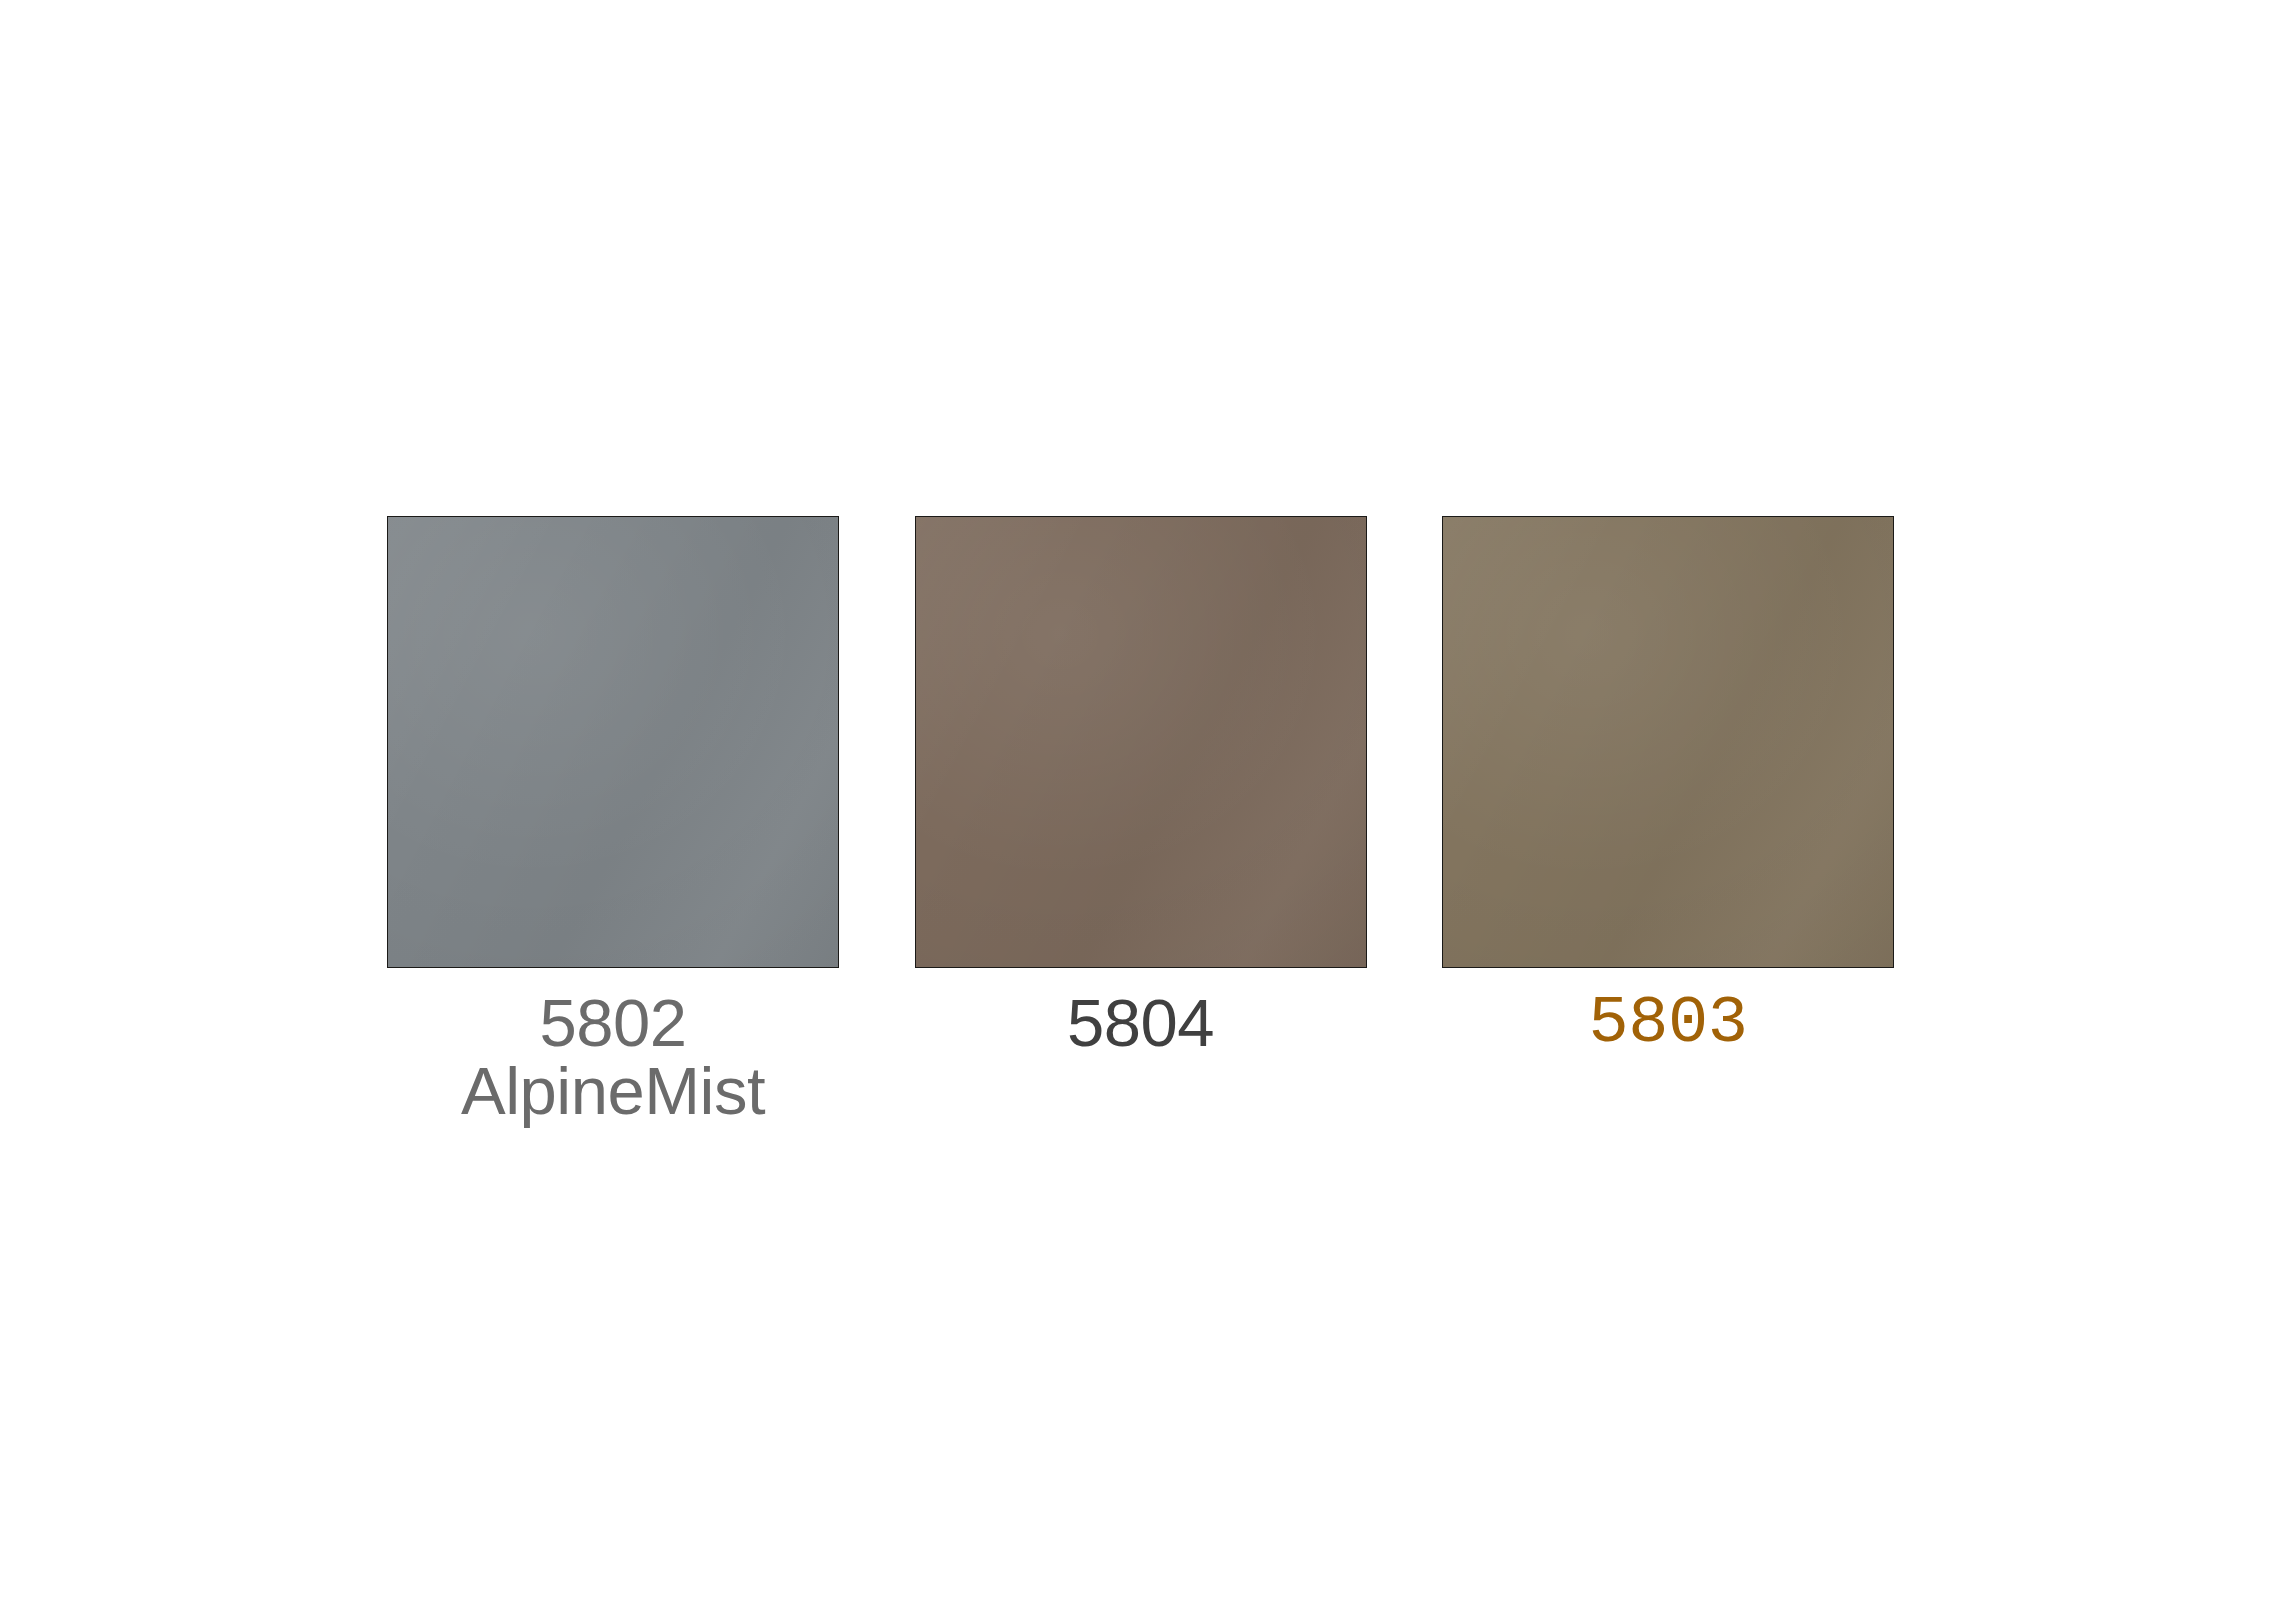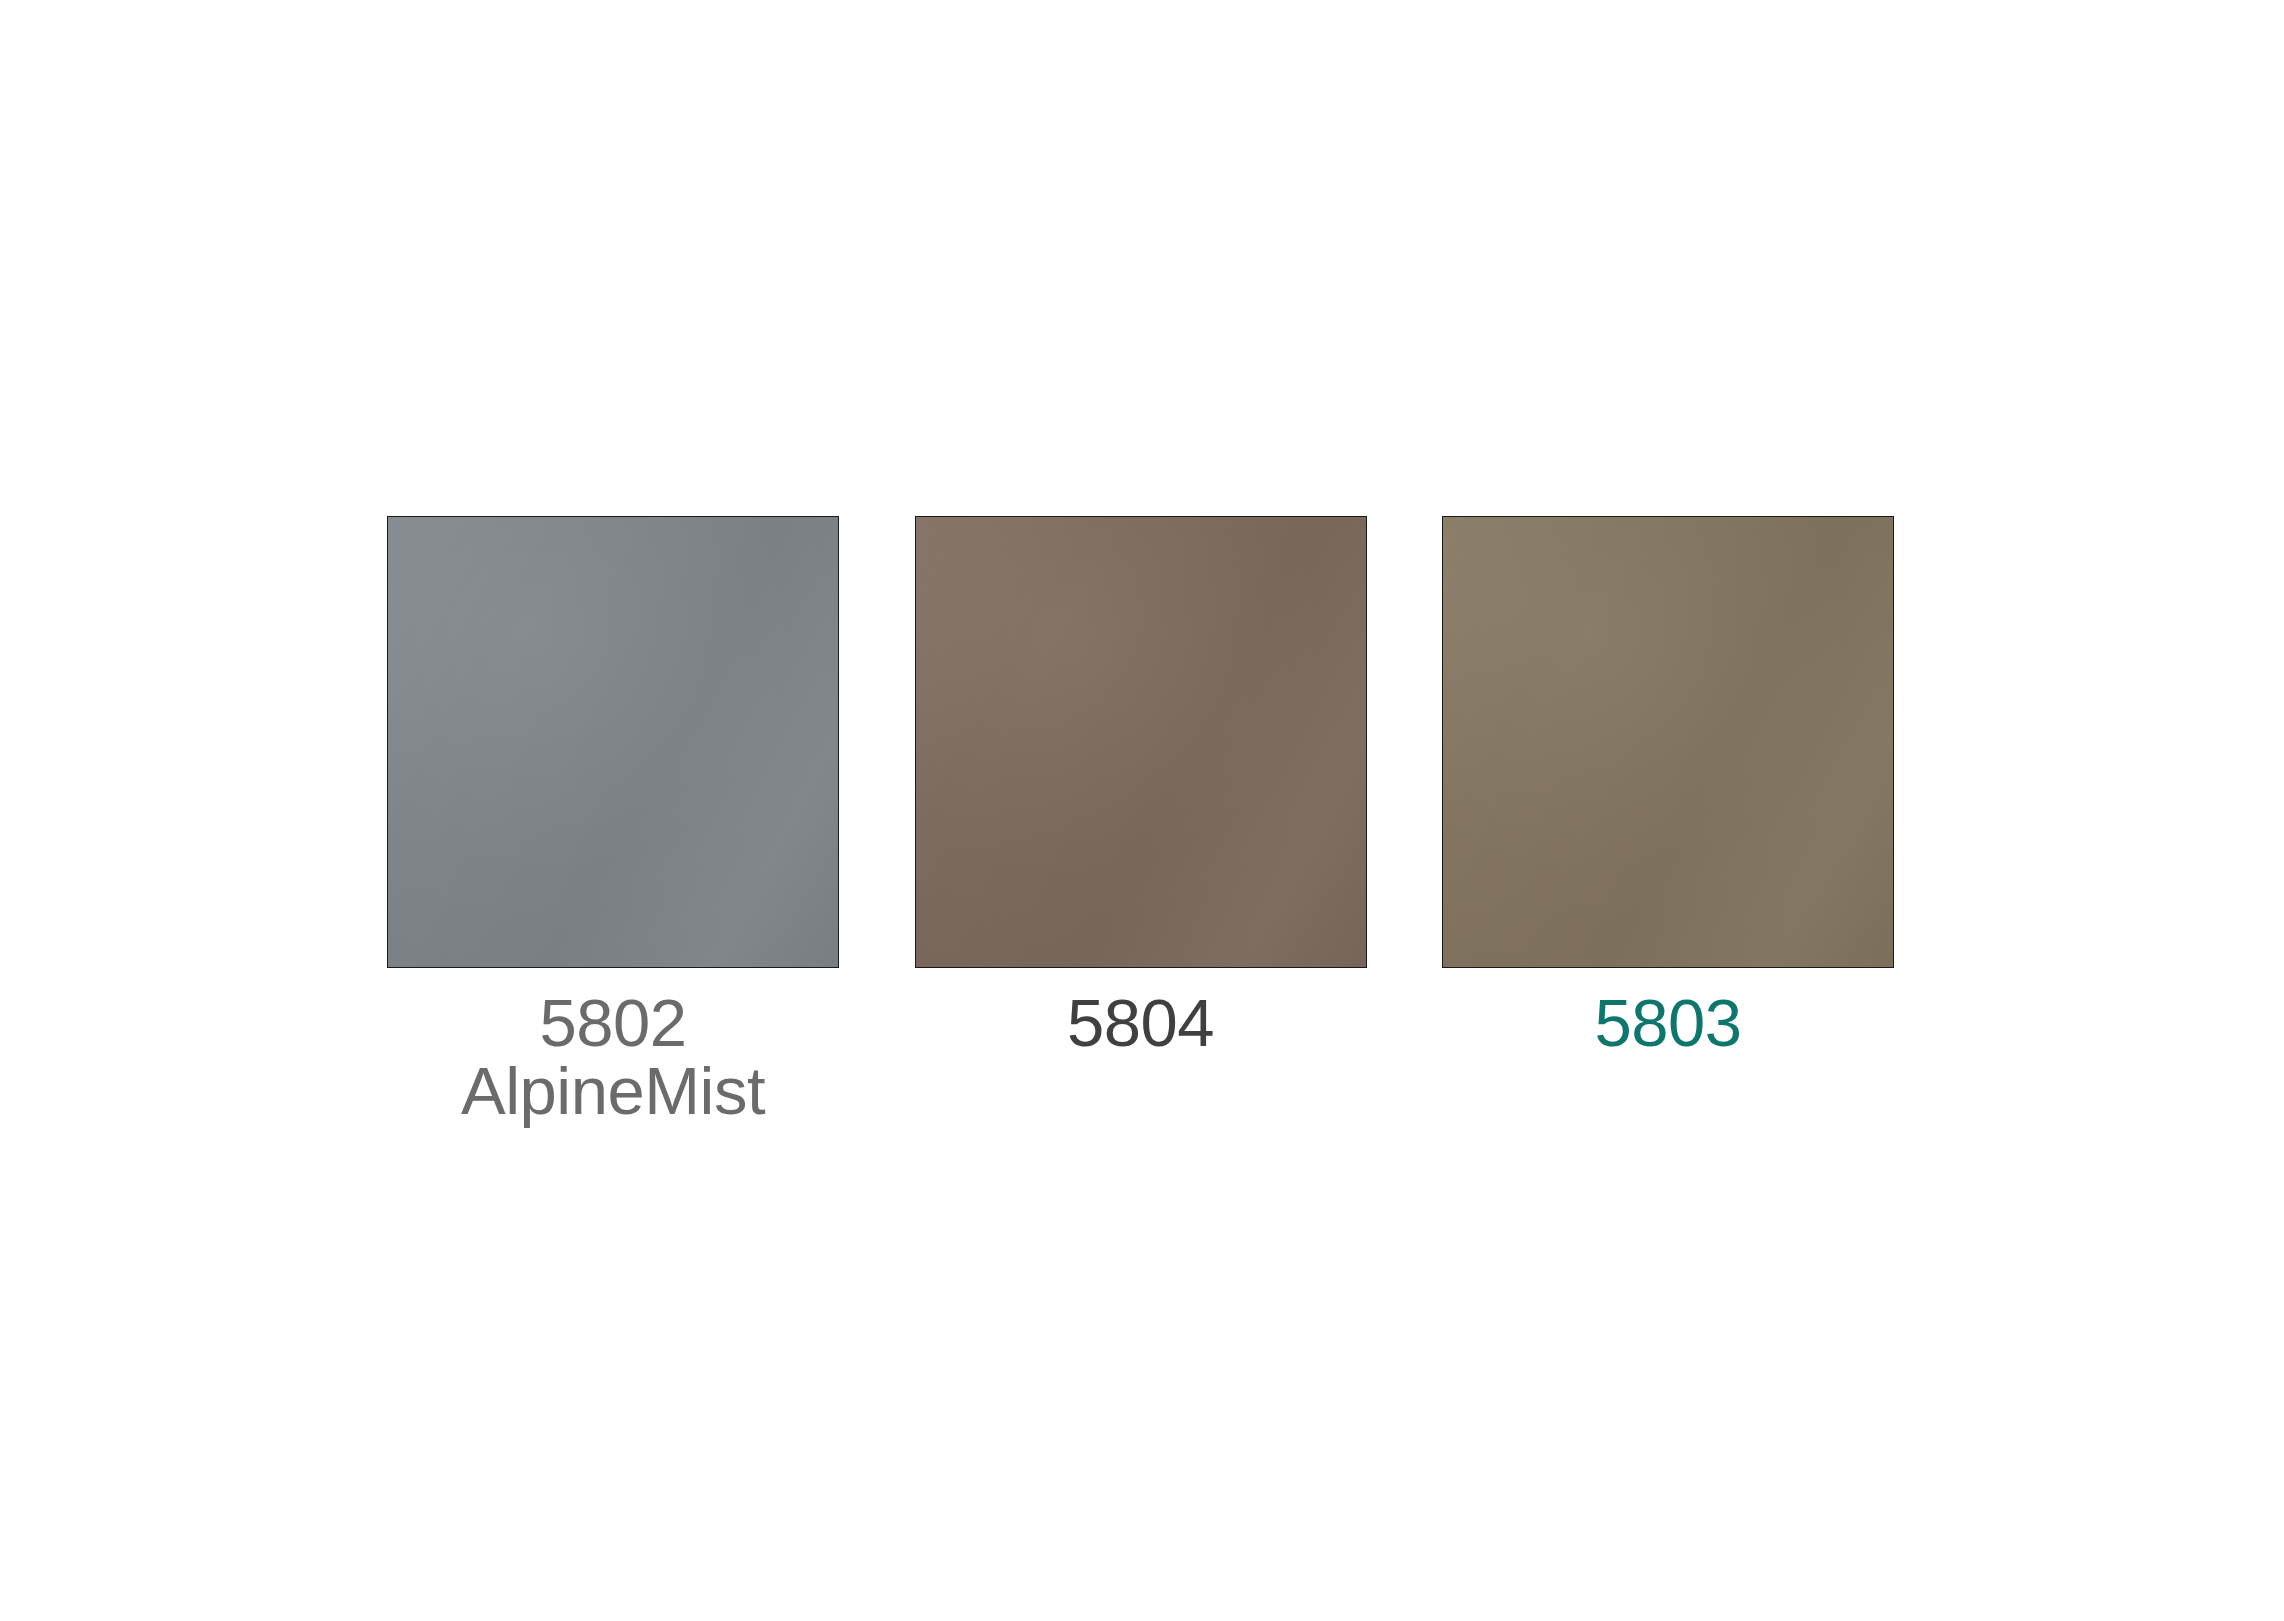--- a/index.html
+++ b/index.html
@@ -100,20 +100,20 @@
 
     <div class="swatch-cell">
       <div class="swatch-chip" style="background-color: rgb(124, 106, 92); border-color: rgb(27, 26, 24);"></div>
       <div class="swatch-caption" style="color: #404040;">
         <span class="swatch-code">5804</span>
       </div>
     </div>
 
     <div class="swatch-cell">
       <div class="swatch-chip" style="background-color: rgb(130, 116, 94); border-color: rgb(27, 26, 24);"></div>
-      <div class="swatch-caption" style="color: #0f766e;">
+      <div class="swatch-caption" style="color: #a16207; font-family: Liberation Mono, monospace;">
         <span class="swatch-code">5803</span>
       </div>
     </div>
 
   </div>
 </div>
 
 
 </body></html>

